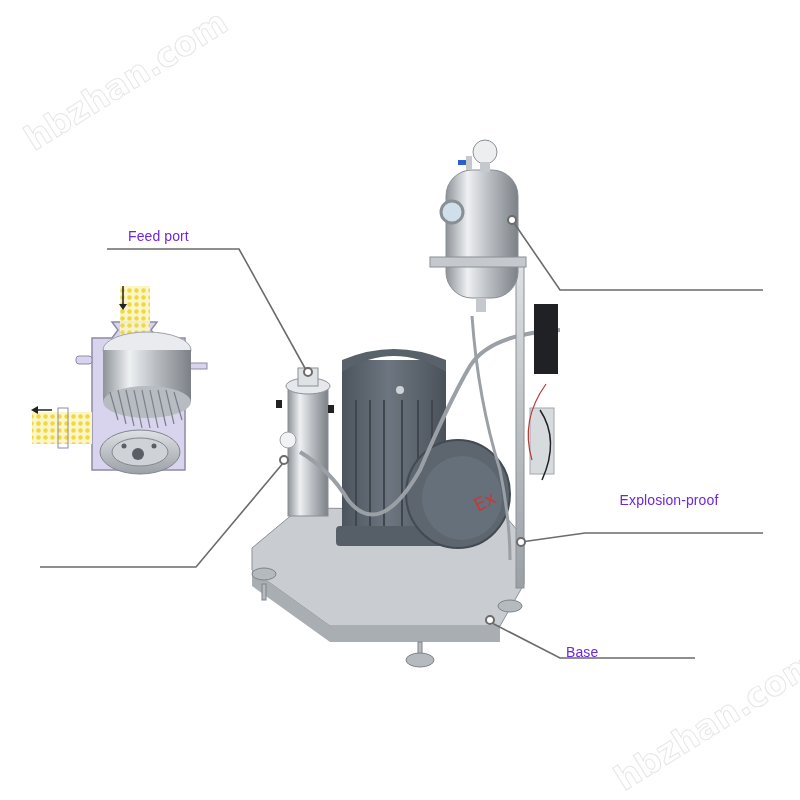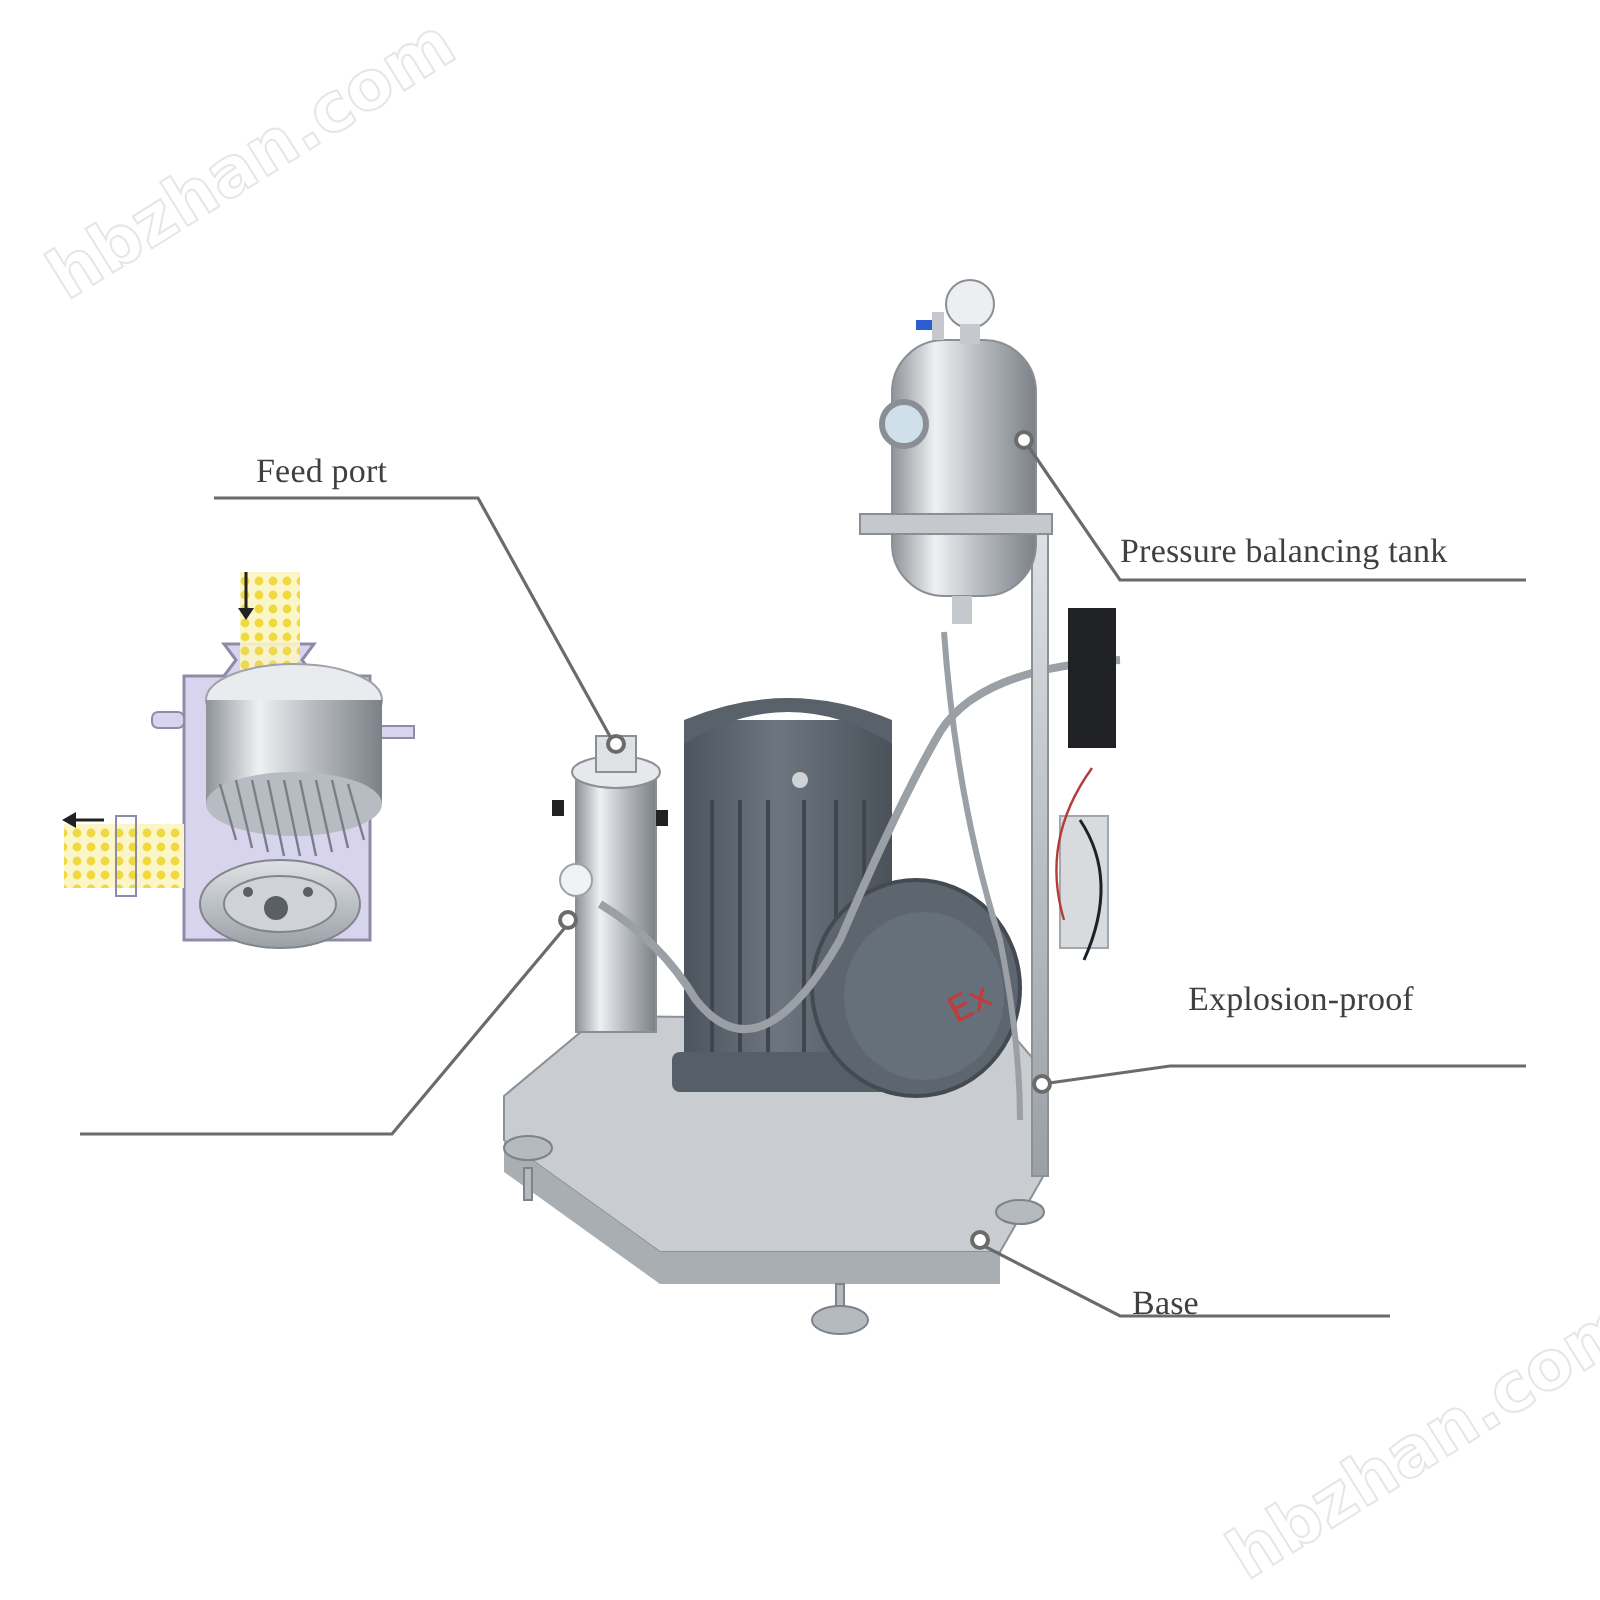--- a/index.html
+++ b/index.html
@@ -1,22 +1,22 @@
 <!DOCTYPE html>
 <html><head>
   <meta charset="utf-8">
   <style>
     html, body { margin: 0; padding: 0; background: #ffffff; }
     body { width: 800px; height: 800px; position: relative; overflow: hidden; font-family: "DejaVu Sans", sans-serif; }
     .stage { position: absolute; left: 0; top: 0; width: 800px; height: 800px; }
     .label {
-      position: absolute; color: #404040; font-family: Liberation Serif, serif;
-      font-size: 17px; line-height: 20px; white-space: nowrap; letter-spacing: 0.1px;
+      position: absolute; color: #6d28d9; font-family: Liberation Sans, sans-serif;
+      font-size: 14px; line-height: 20px; white-space: nowrap; letter-spacing: 0.1px;
     }
-    .label.two { text-align: left; line-height: 20px; }
+    .label.two { text-align: center; line-height: 20px; }
     .wm-corp {
       position: absolute; left: 328px; top: 588px; font-family: "DejaVu Sans", sans-serif;
       font-size: 36px; color: rgba(200,200,200,0.55); letter-spacing: 2px; white-space: nowrap;
     }
     .wm-site {
       position: absolute; font-family: "DejaVu Sans", sans-serif; font-size: 34px; font-weight: bold;
       color: transparent; -webkit-text-stroke: 1px rgba(210,210,210,0.55); transform: rotate(-32deg);
       white-space: nowrap;
     }
     svg { position: absolute; left: 0; top: 0; }
@@ -158,18 +158,17 @@
       <circle cx="308" cy="372" r="4"></circle>
       <circle cx="512" cy="220" r="4"></circle>
       <circle cx="521" cy="542" r="4"></circle>
       <circle cx="284" cy="460" r="4"></circle>
       <circle cx="490" cy="620" r="4"></circle>
     </g>
   </svg>
 
 
   <div class="label" style="left:128px;top:226px;">Feed port</div>
-  <div class="label" style="left:560px;top:266px;">Pressure balancing tank</div>
   <div class="label two" style="left:594px;top:490px;width:150px;">
     <div>Explosion-proof</div>
   </div>
   <div class="label" style="left:566px;top:642px;">Base</div>
 </div>
 
 </body></html>

